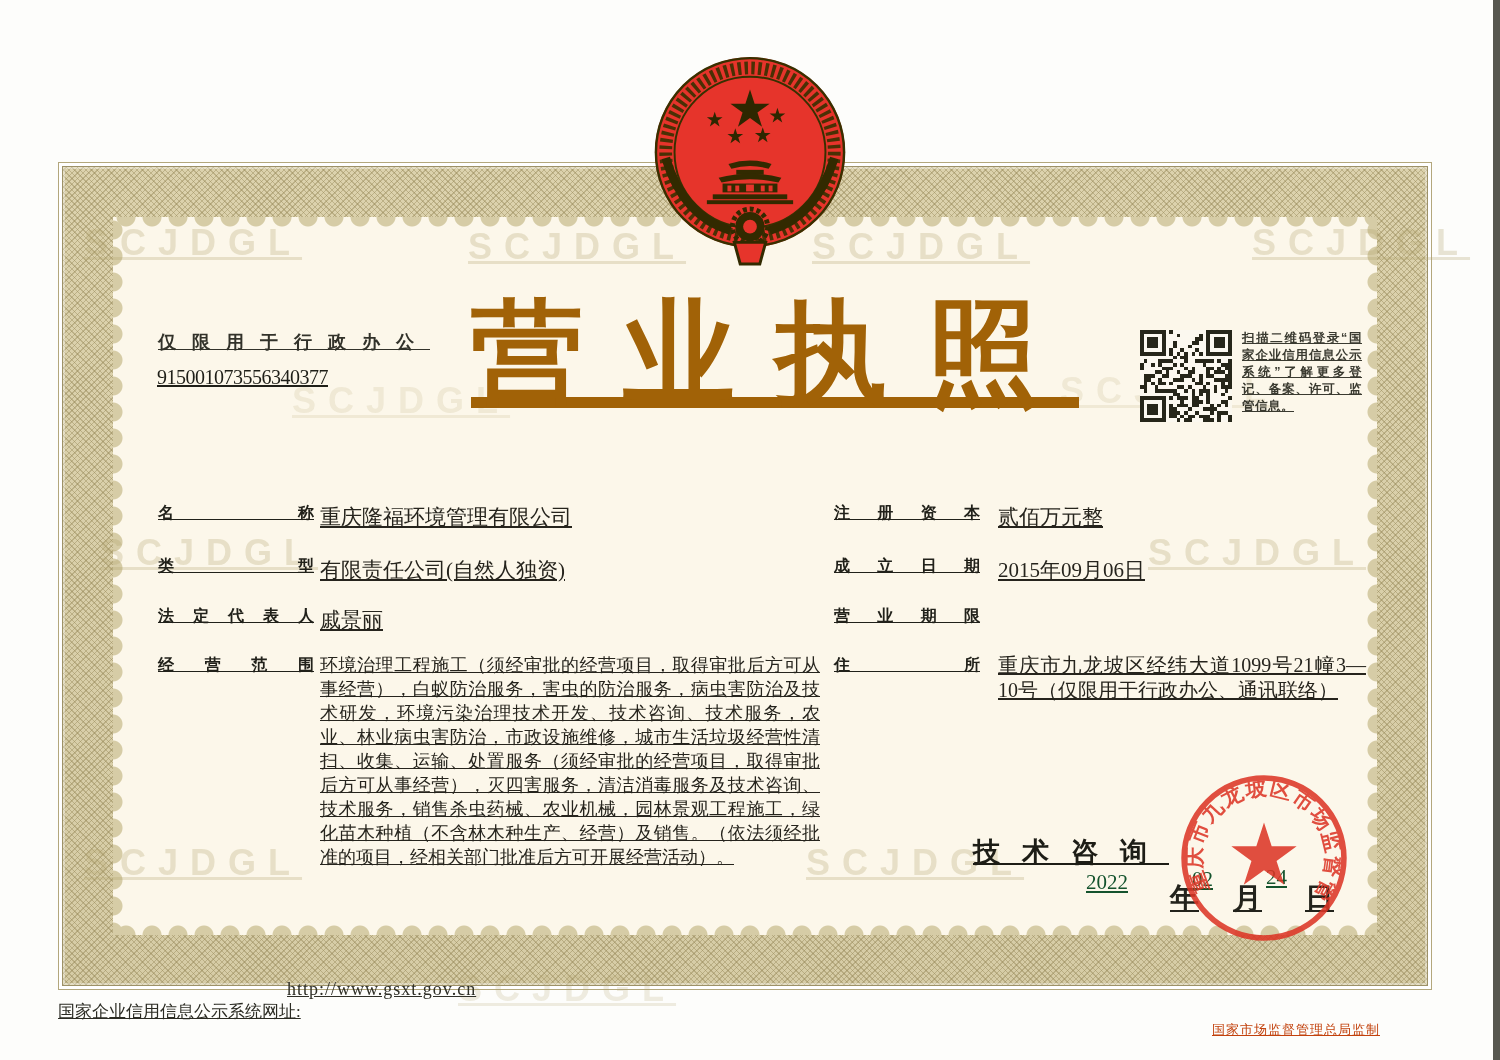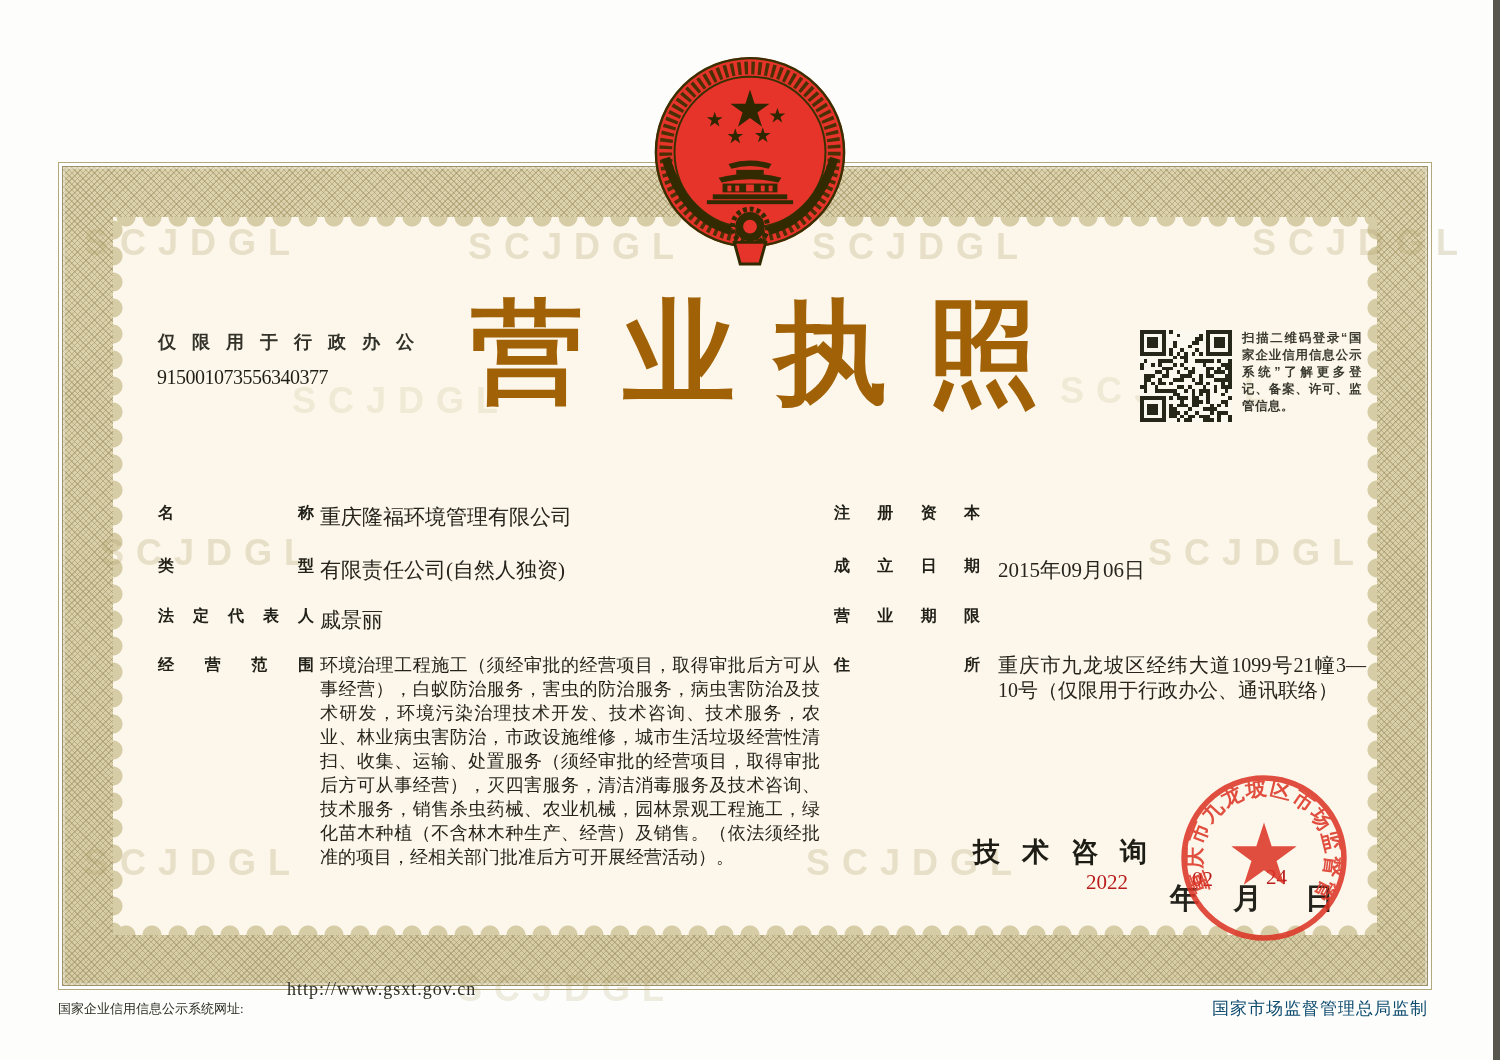--- a/index.html
+++ b/index.html
@@ -1,20 +1,20 @@
 <!DOCTYPE html>
 <html><head>
 <meta charset="utf-8">
 <style>
   html,body{margin:0;padding:0;}
   #page{
     position:relative;width:1500px;height:1060px;background:#fdfdfb;
     overflow:hidden;font-family:"Liberation Sans",sans-serif;color:#23231c;
   }
-  .abs{position:absolute;}
+  .abs{position:absolute;text-decoration:underline;}
   
   .scan-edge{right:0;top:0;width:7px;height:100%;background:#3a3a30;opacity:.85;}
   
   .cert-frame{
     left:62px;top:166px;width:1364px;height:818px;
     background:
       repeating-linear-gradient(45deg, rgba(150,136,88,.45) 0 1px, rgba(0,0,0,0) 1px 4px),
       repeating-linear-gradient(-45deg, rgba(150,136,88,.45) 0 1px, rgba(0,0,0,0) 1px 4px),
       linear-gradient(#dcd2ad,#d6cca6);
     border:1px solid #9d9167;
@@ -56,25 +56,25 @@
     letter-spacing:.5px;color:#3a3a30;font-weight:bold;text-align:justify;}
   .flabel{font-weight:bold;font-size:16px;color:#21211a;text-align:justify;text-align-last:justify;}
   .flabel-l{left:158px;width:156px;}
   .flabel-r{left:834px;width:146px;}
   .fvalue{font-family:"Liberation Serif",serif;font-size:21px;color:#26241d;}
   .fvalue-l{left:320px;width:500px;}
   .fvalue-r{left:998px;width:368px;}
   .scope{font-size:18px;line-height:24px;text-align:justify;}
   .addr{font-size:20px;line-height:24.5px;text-align:justify;}
   .reg-label{left:973px;top:834px;font-size:27px;font-weight:bold;letter-spacing:22px;color:#1d1d16;}
-  .d-num{font-family:"Liberation Serif",serif;color:#b91c1c;text-align:center;}
+  .d-num{font-family:"Liberation Serif",serif;color:#14532d;text-align:center;}
   .d-unit{font-size:29px;font-weight:700;color:#23231c;}
   .footer-url{left:287px;top:979px;font-size:18px;font-family:"Liberation Serif",serif;color:#2f2f27;letter-spacing:1px;}
-  .footer-site{left:58px;top:1000px;font-size:13px;font-family:"Liberation Serif",serif;color:#2b2b23;}
-  .footer-prod{left:1212px;top:997px;font-size:17px;font-family:"Liberation Serif",serif;color:#0c4a6e;letter-spacing:1px;}
+  .footer-site{left:58px;top:1000px;font-size:17px;font-family:"Liberation Serif",serif;color:#2b2b23;}
+  .footer-prod{left:1212px;top:1021px;font-size:13px;font-family:"Liberation Serif",serif;color:#c2410c;letter-spacing:1px;}
   
   .emblem{left:652px;top:54px;z-index:6;}
   .seal{left:1178px;top:772px;z-index:5;opacity:.87;}
 </style>
 </head>
 <body>
 
 <div id="page">
 
   <div class="abs cert-frame">
@@ -362,20 +362,21 @@
   <div class="abs tx flabel flabel-l" style="top:556px">类型</div>
   <div class="abs tx fvalue fvalue-l" style="top:556px">有限责任公司(自然人独资)</div>
 
   <div class="abs tx flabel flabel-l" style="top:606px">法定代表人</div>
   <div class="abs tx fvalue fvalue-l" style="top:606px">戚景丽</div>
 
   <div class="abs tx flabel flabel-l" style="top:655px">经营范围</div>
   <div class="abs tx fvalue fvalue-l scope" style="top:653px">环境治理工程施工（须经审批的经营项目，取得审批后方可从事经营），白蚁防治服务，害虫的防治服务，病虫害防治及技术研发，环境污染治理技术开发、技术咨询、技术服务，农业、林业病虫害防治，市政设施维修，城市生活垃圾经营性清扫、收集、运输、处置服务（须经审批的经营项目，取得审批后方可从事经营），灭四害服务，清洁消毒服务及技术咨询、技术服务，销售杀虫药械、农业机械，园林景观工程施工，绿化苗木种植（不含林木种生产、经营）及销售。（依法须经批准的项目，经相关部门批准后方可开展经营活动）。</div>
 
   <div class="abs tx flabel flabel-r" style="top:503px">注册资本</div>
+  <div class="abs tx fvalue fvalue-r" style="top:503px">贰佰万元整</div>
 
   <div class="abs tx flabel flabel-r" style="top:556px">成立日期</div>
   <div class="abs tx fvalue fvalue-r" style="top:556px">2015年09月06日</div>
 
   <div class="abs tx flabel flabel-r" style="top:606px">营业期限</div>
 
   <div class="abs tx flabel flabel-r" style="top:655px">住所</div>
   <div class="abs tx fvalue fvalue-r addr" style="top:653px">重庆市九龙坡区经纬大道1099号21幢3—10号（仅限用于行政办公、通讯联络）</div>
 
   <div class="abs tx reg-label">技术咨询</div>

